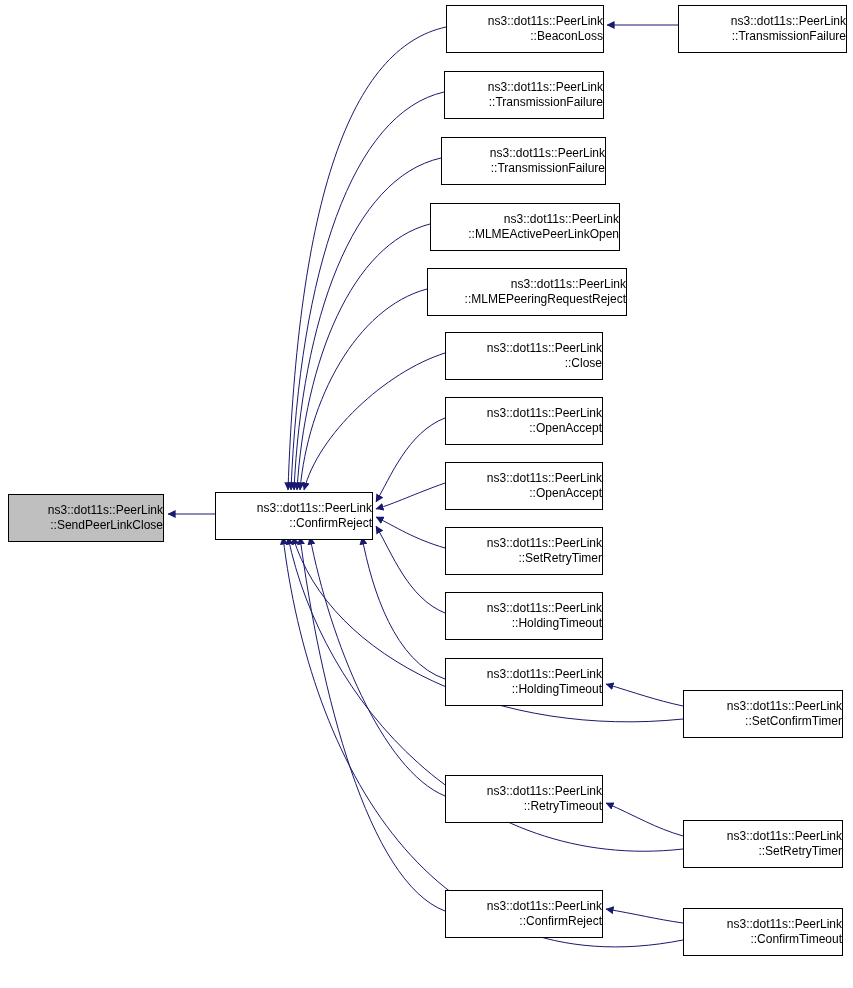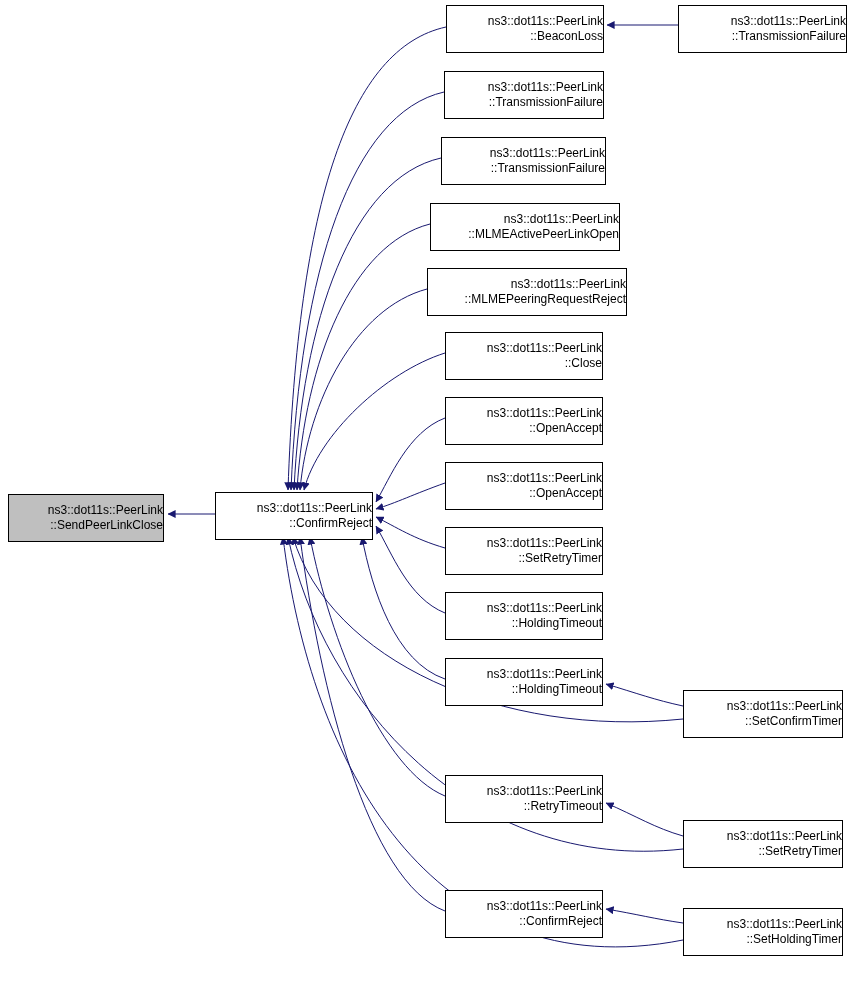--- a/index.html
+++ b/index.html
@@ -137,16 +137,16 @@
     <span>::SetRetryTimer</span>
   </div>
 
   <div class="node" style="left:445px; top:890px; width:158px;">
     <span>ns3::dot11s::PeerLink</span>
     <span>::ConfirmReject</span>
   </div>
 
   <div class="node" style="left:683px; top:908px; width:160px;">
     <span>ns3::dot11s::PeerLink</span>
-    <span>::SetHoldingTimer</span>
+    <span>::ConfirmTimeout</span>
   </div>
 
 </div>
 
 </body></html>

